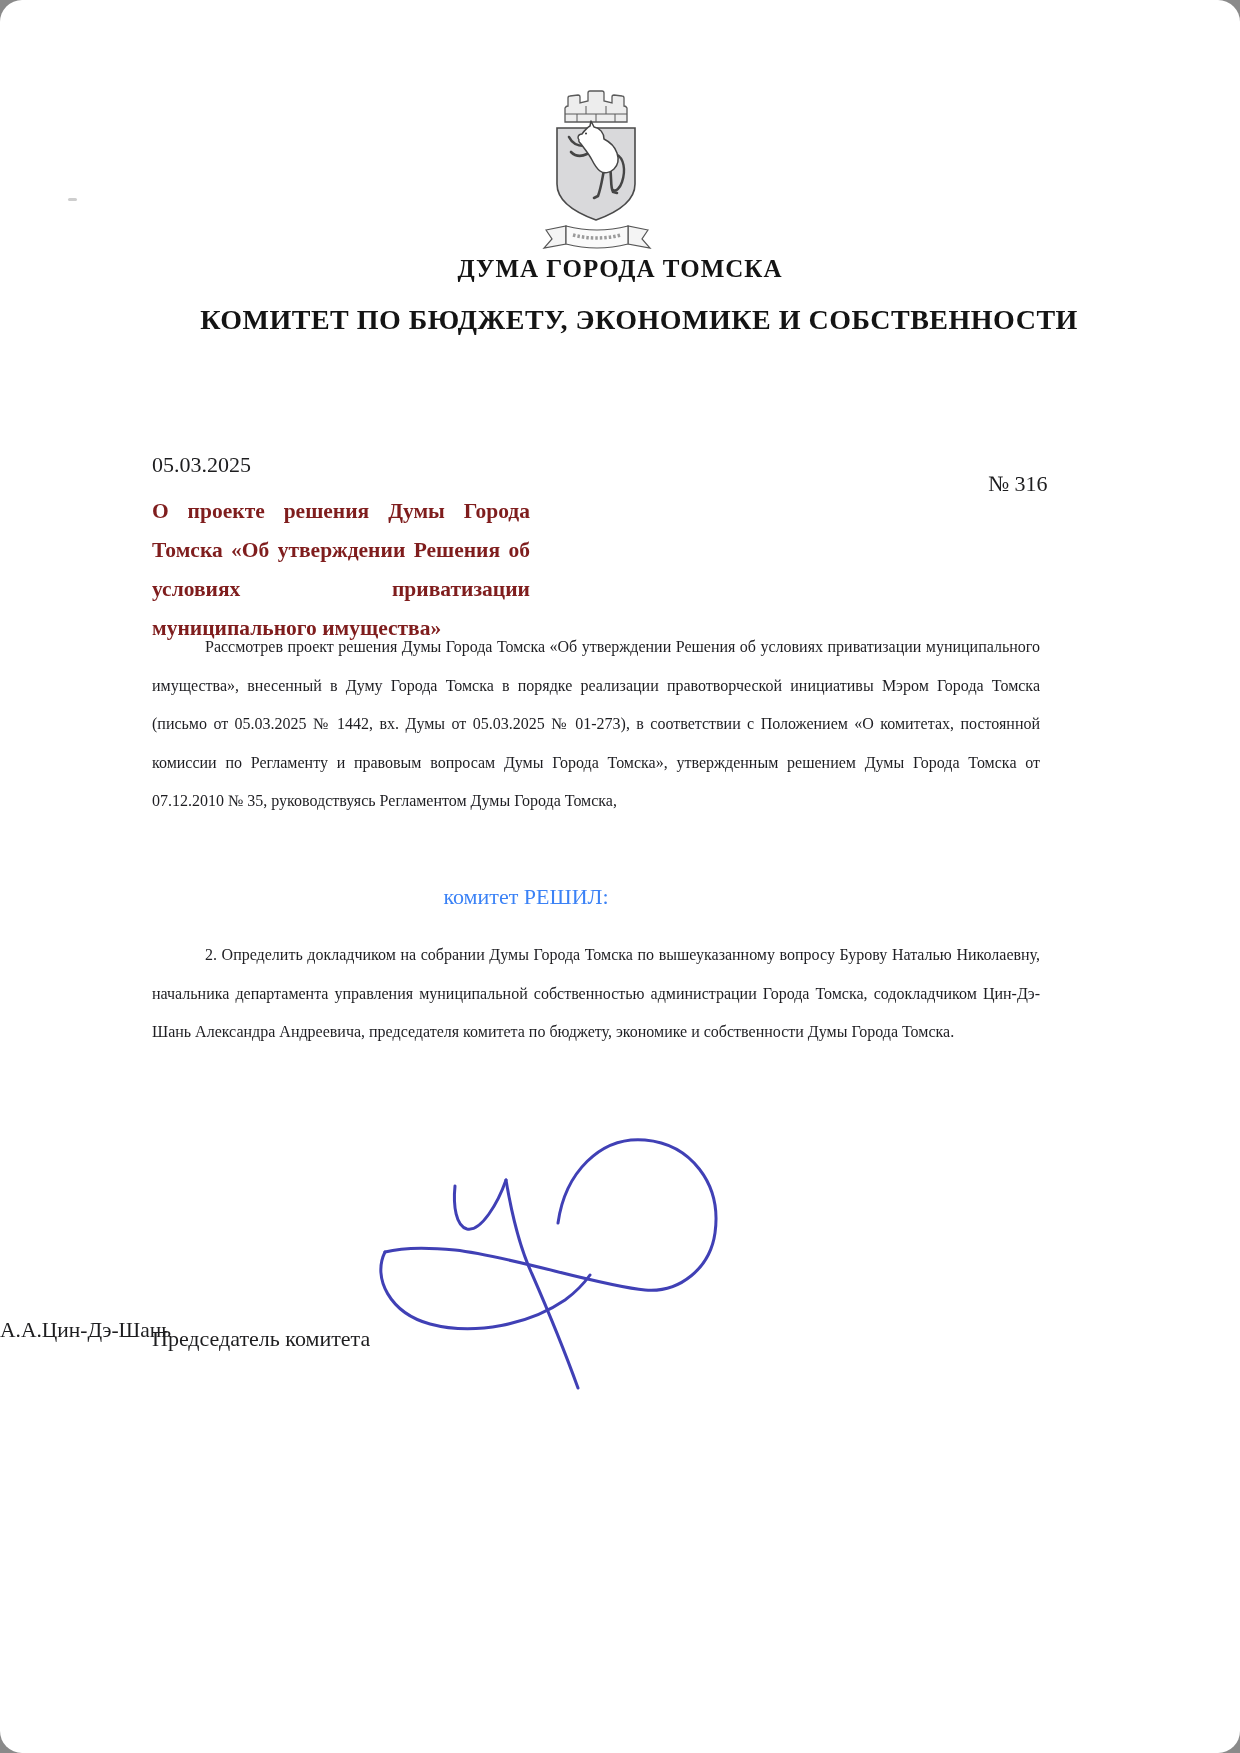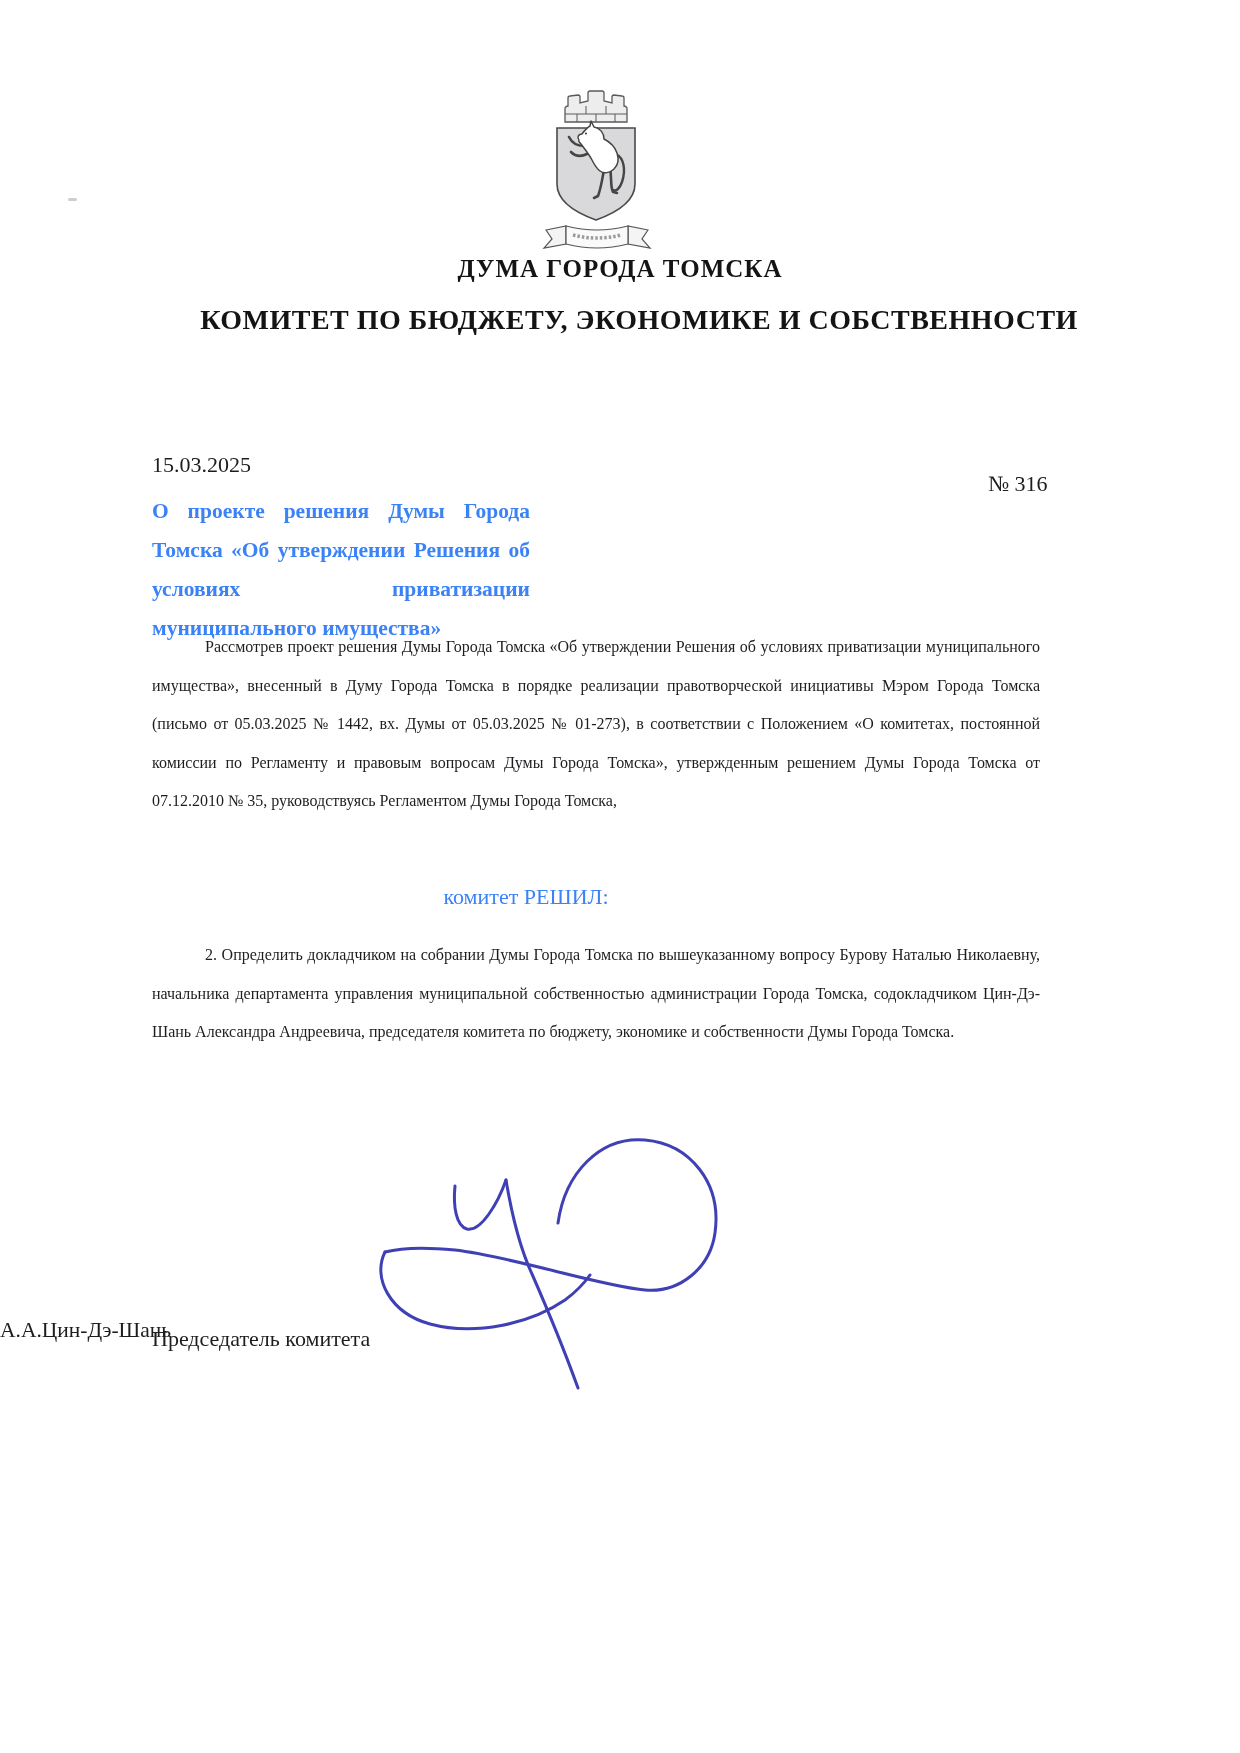--- a/index.html
+++ b/index.html
@@ -4,36 +4,37 @@
 <style>
   html,body{margin:0;padding:0;background:#8a8a8a;}
   .page{
     position:relative;
     width:1240px;height:1753px;
     margin:0 auto;
     background:#ffffff;
     font-family:"Liberation Serif","DejaVu Serif",serif;
     color:#1d1d1f;
     overflow:hidden;
+    border-radius:22px;
   }
   .abs{position:absolute;}
   .center-col{left:152px;width:888px;}
   .heading{
     text-align:center;font-weight:bold;color:#141414;
     white-space:nowrap;left:0;width:1240px;
   }
   .org-title{top:255px;font-size:25px;letter-spacing:1px;}
   .committee-title{top:304px;font-size:28px;letter-spacing:.5px;margin-left:19px;}
   .doc-type{top:352px;font-size:26px;letter-spacing:2px;}
   .doc-number{top:428px;left:988px;font-size:22px;margin-top:43px;}
   .doc-date{top:452px;left:152px;font-size:22px;}
   .subject{
     top:492px;left:152px;width:378px;
     font-size:21.5px;font-weight:bold;line-height:39px;
-    text-align:justify;color:#3b82f6;
+    text-align:justify;color:#7f1d1d;
   }
   .body-text{
     font-size:16px;line-height:38.5px;text-align:justify;
     color:#1e1e22;
   }
   .preamble{top:628px;}
   .resolved{top:884px;left:0;width:1052px;text-align:center;font-size:22px;color:#3b82f6;}
   .items{top:936px;}
   .items p{margin:0;text-indent:53px;}
   .body-text p{margin:0;text-indent:53px;}
@@ -68,21 +69,21 @@
       <path d="M14 142 L34 138 L34 156 L12 160 L20 151 Z" fill="#f4f4f4" stroke="#555" stroke-width="1.2"></path>
       <path d="M116 142 L96 138 L96 156 L118 160 L110 151 Z" fill="#f4f4f4" stroke="#555" stroke-width="1.2"></path>
       <path d="M34 138 Q65 146 96 138 L96 156 Q65 164 34 156 Z" fill="#fafafa" stroke="#555" stroke-width="1.2"></path>
       <path d="M41 147 Q65 153 89 147" stroke="#9b9b9b" stroke-width="3.5" fill="none" stroke-dasharray="2.5 2"></path>
     </g>
   </svg>
 
   <div class="abs heading org-title">ДУМА ГОРОДА ТОМСКА</div>
   <div class="abs heading committee-title">КОМИТЕТ ПО БЮДЖЕТУ, ЭКОНОМИКЕ И СОБСТВЕННОСТИ</div>
 
-  <div class="abs doc-date">15.03.2025</div>
+  <div class="abs doc-date">05.03.2025</div>
   <div class="abs doc-number">№ 316</div>
 
   <div class="abs subject">О проекте решения Думы Города Томска «Об утверждении Решения об условиях приватизации муниципального имущества»</div>
 
   <div class="abs center-col body-text preamble">
     <p>Рассмотрев проект решения Думы Города Томска «Об утверждении Решения об условиях приватизации муниципального имущества», внесенный в Думу Города Томска в порядке реализации правотворческой инициативы Мэром Города Томска (письмо от 05.03.2025 № 1442, вх. Думы от 05.03.2025 № 01-273), в соответствии с Положением «О комитетах, постоянной комиссии по Регламенту и правовым вопросам Думы Города Томска», утвержденным решением Думы Города Томска от 07.12.2010 № 35, руководствуясь Регламентом Думы Города Томска,</p>
   </div>
 
   <div class="abs resolved">комитет РЕШИЛ:</div>
 

